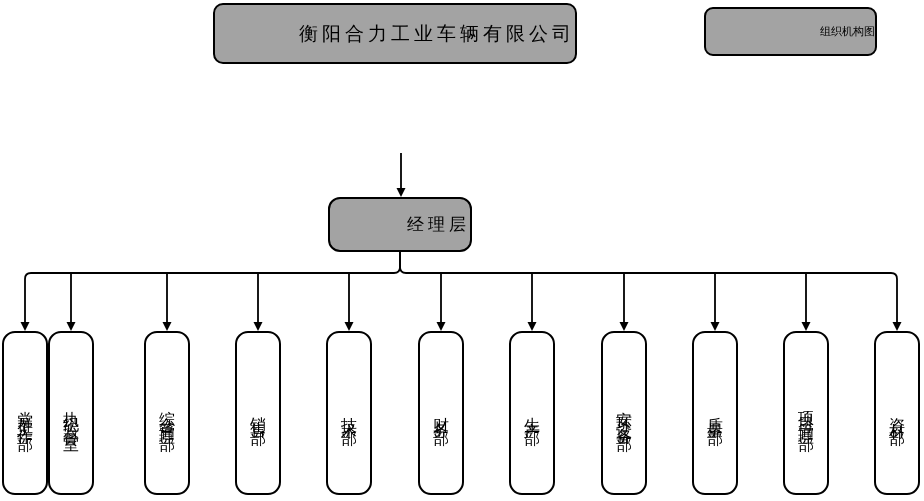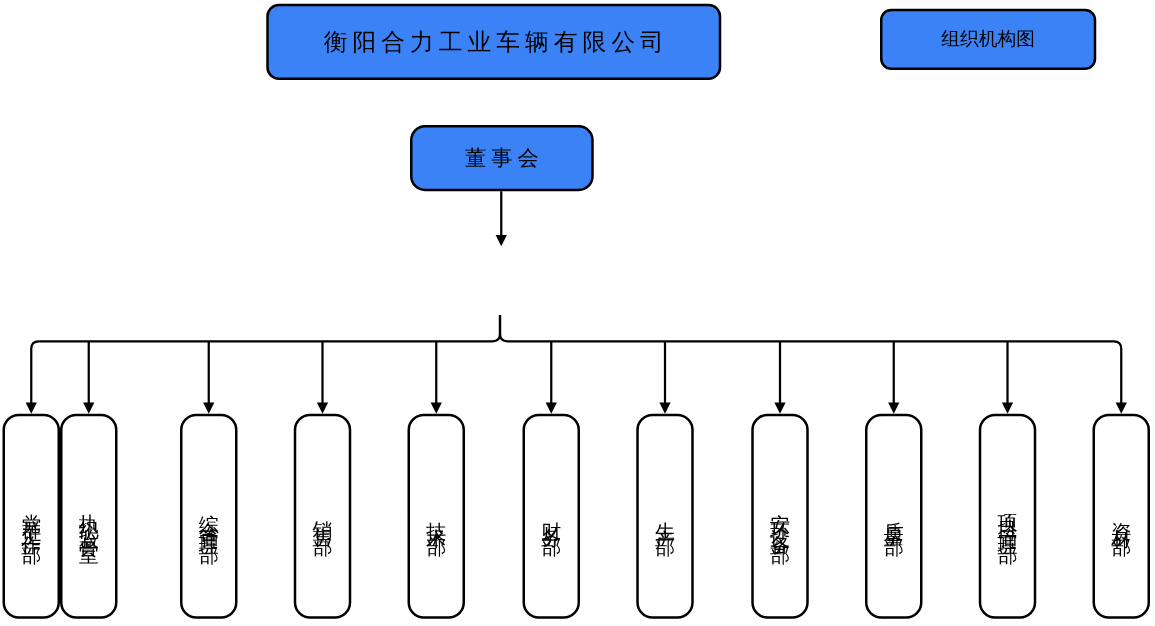--- a/index.html
+++ b/index.html
@@ -7,38 +7,38 @@
     position: relative;
     width: 924px;
     height: 501px;
     background: #ffffff;
     font-family: "DejaVu Sans", sans-serif;
     color: #000;
     overflow: hidden;
   }
   .box {
     position: absolute;
-    background: #3b82f6;
+    background: #a3a3a3;
     border: 2px solid #000;
     box-sizing: border-box;
     display: flex;
     align-items: center;
-    justify-content: center;
+    justify-content: flex-end;
     text-align: center;
   }
   .title-box {
     left: 213px; top: 3px; width: 364px; height: 61px;
     border-radius: 10px;
     font-size: 19px; letter-spacing: 4px; text-indent: 4px;
   }
   .info-box {
     left: 704px; top: 7px; width: 173px; height: 49px;
     border-radius: 9px;
-    flex-direction: column;
-    font-size: 15px; line-height: 17px;
+    flex-direction: row;
+    font-size: 11px; line-height: 17px;
   }
   .board-box {
     left: 328px; top: 100px; width: 147px; height: 53px;
     border-radius: 12px;
     font-size: 17px; letter-spacing: 4px; text-indent: 4px;
   }
   .mgr-box {
     left: 328px; top: 197px; width: 144px; height: 55px;
     border-radius: 12px;
     font-size: 17px; letter-spacing: 4px; text-indent: 4px;
@@ -109,24 +109,24 @@
   </svg>
 
   <div class="box title-box">
     <span>衡阳合力工业车辆有限公司</span>
   </div>
 
   <div class="box info-box">
     <span>组织机构图</span>
   </div>
 
-  <div class="box board-box">
-    <span>董事会</span>
+
+  <div class="box mgr-box">
+    <span>经理层</span>
   </div>
-
 
   <div class="dept" style="left:2px">
       <span class="vtext">党群工作部</span>
     </div>
   <div class="dept" style="left:48px">
       <span class="vtext">执纪监督室</span>
     </div>
   <div class="dept" style="left:144px">
       <span class="vtext">综合管理部</span>
     </div>

